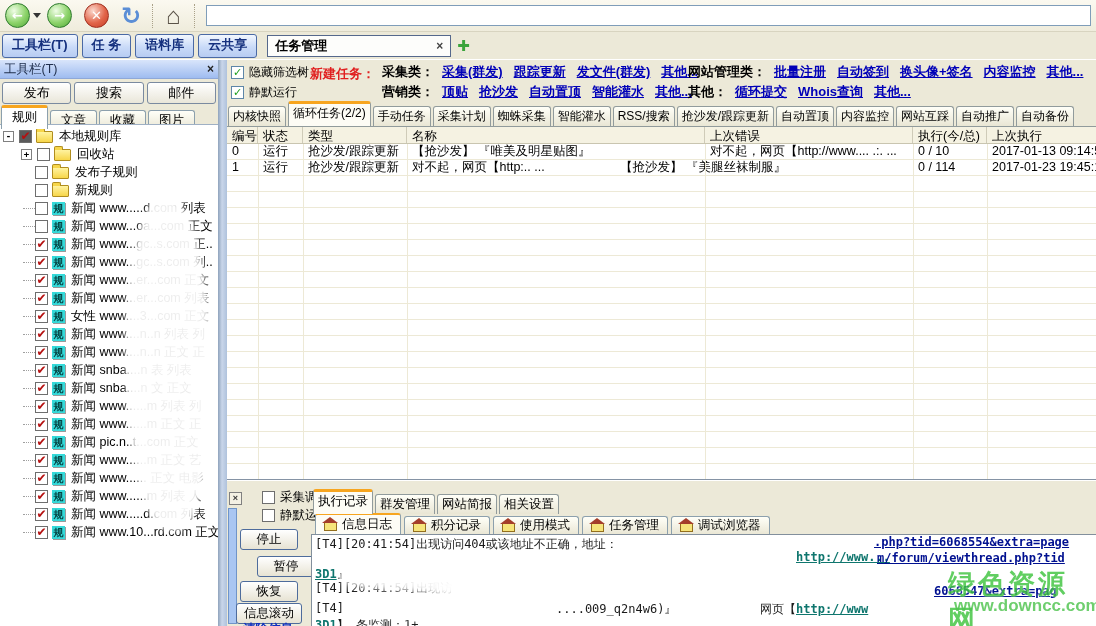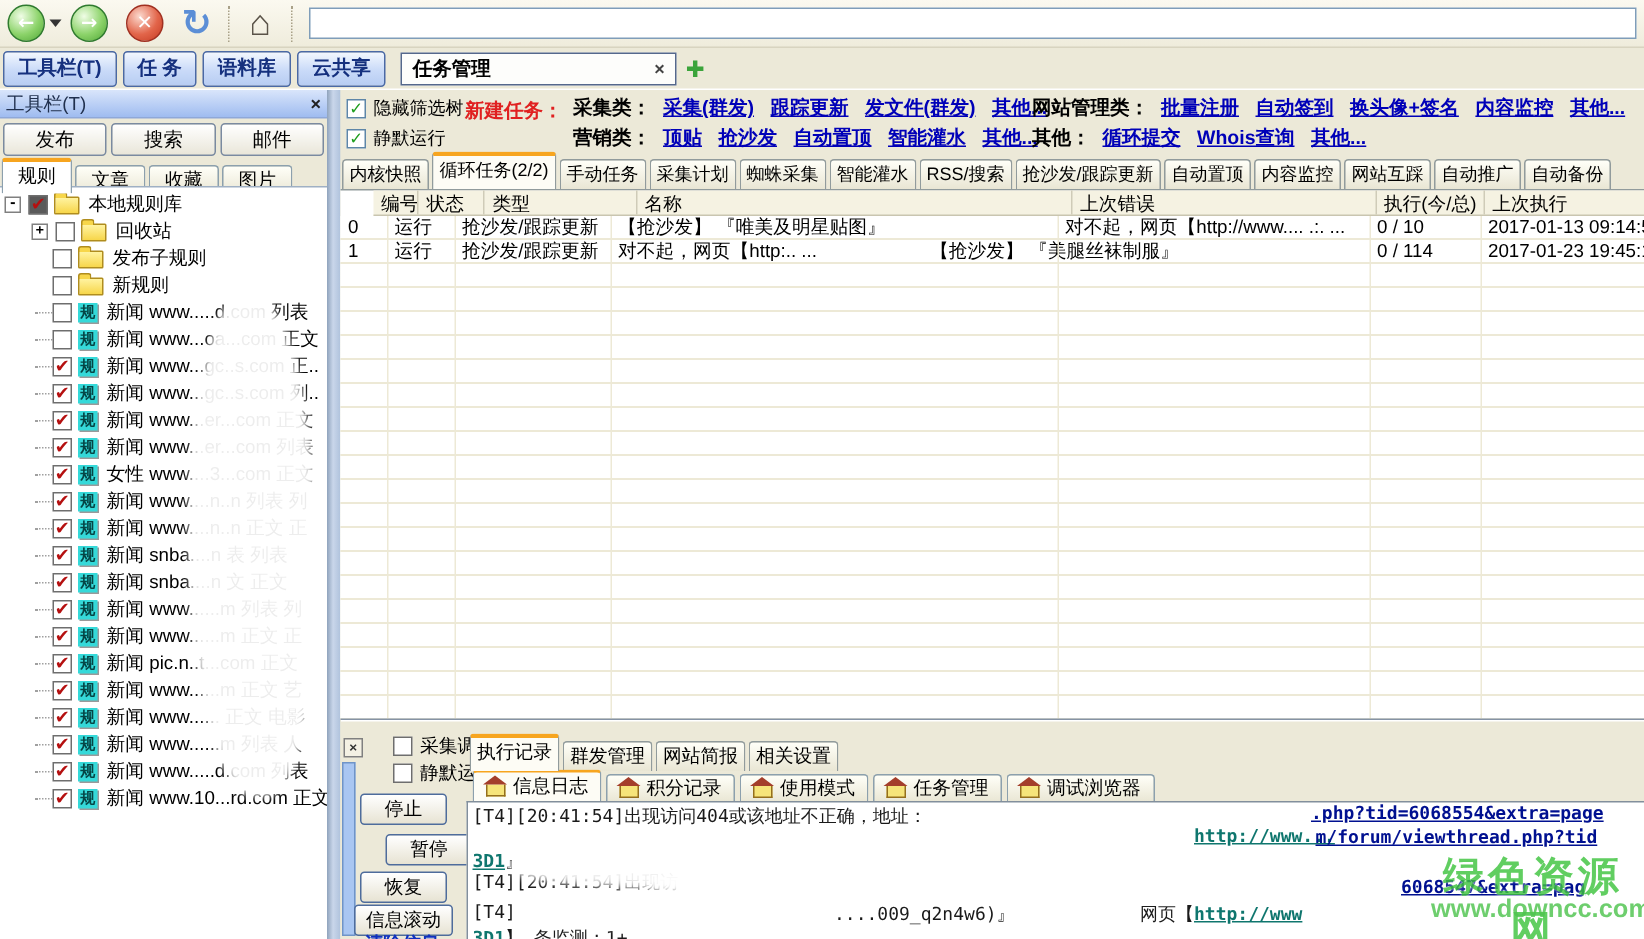--- a/index.html
+++ b/index.html
@@ -71,21 +71,21 @@
   .newtask{color:#E02020;font-weight:bold;font-size:13px;}
   .catname{font-weight:bold;font-size:13px;margin-right:8px;}
   .link{color:#0000B8;text-decoration:underline;font-weight:bold;font-size:13px;margin-right:11px;}
   .main-tabs{position:absolute;left:0;top:43px;width:869px;height:23px;display:flex;align-items:flex-end;
     padding-left:1px;box-sizing:border-box;}
   .tab{height:19px;line-height:19px;padding:0 4px;border:1px solid #919B9C;border-bottom:none;
     border-radius:3px 3px 0 0;background:linear-gradient(#FFFFF8,#E9E6D4);margin-right:2px;font-size:12px;
     white-space:nowrap;flex:none;}
   .tab.active{height:22px;line-height:18px;background:#FDFCF5;border-top:3px solid #F7A51F;z-index:2;margin-top:37px;}
   .table{position:absolute;left:0;top:66px;width:869px;height:353px;background:#fff;box-sizing:border-box;
-    border-top:1px solid #919B9C;padding-left:22px;}
+    border-top:1px solid #919B9C;}
   .thead{display:flex;height:17px;background:#F5F2E2;border-bottom:1px solid #C9C5B0;box-sizing:border-box;}
   .th{box-sizing:border-box;padding:1px 0 0 5px;border-right:1px solid #CFCBB8;font-size:12.5px;overflow:hidden;white-space:nowrap;}
   .c0{width:31px;} .c1{width:45px;} .c2{width:104px;} .c3{width:298px;} .c4{width:208px;} .c5{width:74px;}
   .c6{width:109px;border-right:none;}
   .tbody{position:absolute;left:0;top:17px;right:0;bottom:0;
     background:repeating-linear-gradient(to bottom,#fff 0 15px,#EDE9D6 15px 16px);}
   .vline{position:absolute;top:0;bottom:0;width:1px;background:#EDE9D6;}
   .trow-data{display:flex;height:16px;line-height:15px;font-size:12.5px;}
   .td{box-sizing:border-box;padding-left:5px;white-space:nowrap;overflow:hidden;}
   
@@ -102,21 +102,21 @@
   .log-subtabs{position:absolute;left:88px;top:35px;display:flex;align-items:flex-end;height:19px;}
   .stab{display:flex;align-items:center;gap:5px;height:17px;padding:0 8px;border:1px solid #8CA0AD;border-bottom:none;
     border-radius:3px 3px 0 0;background:linear-gradient(#FFFFF8,#EAE7D5);margin-right:3px;font-size:12.5px;white-space:nowrap;}
   .stab.active{height:19px;background:#FDFCF5;border-top:2px solid #F7A51F;}
   .house{position:relative;width:11px;height:7px;background:#F6E47A;border:1px solid #946F1D;border-top:none;
     margin-top:4px;flex:none;}
   .house::before{content:"";position:absolute;left:-3px;top:-6px;border-left:8px solid transparent;
     border-right:8px solid transparent;border-bottom:6px solid #A43E2B;}
   .log-area{position:absolute;left:84px;top:54px;right:0;bottom:0;background:#fff;
     border-left:1px solid #828F9C;border-top:1px solid #828F9C;
-    font-family:"DejaVu Sans Mono","Liberation Mono",monospace;font-size:12px;overflow:hidden;text-align:center;}
+    font-family:"DejaVu Sans Mono","Liberation Mono",monospace;font-size:12px;overflow:hidden;}
   .lg{position:absolute;white-space:nowrap;color:#1a1a1a;}
   .llink{color:#0f766e;text-decoration:underline;font-weight:bold;}
   .rlink{color:#001090;text-decoration:underline;font-weight:bold;}
   .wm1{position:absolute;left:636px;top:31px;font-size:27px;font-weight:bold;color:#3FC43F;letter-spacing:3px;
     opacity:.82;font-family:"Liberation Sans",sans-serif;text-shadow:0 0 2px #fff;}
   .wm2{position:absolute;left:642px;top:61px;font-size:17px;font-weight:bold;color:#4FC44F;opacity:.82;
     font-family:"Liberation Sans",sans-serif;}
   .blob.lblob1{left:30px;top:27px;width:430px;height:32px;border-radius:40%;}
   .blob.lblob2{left:120px;top:44px;width:440px;height:20px;border-radius:40%;}
   .blob.lblob3{left:60px;top:62px;width:180px;height:22px;border-radius:40%;}

